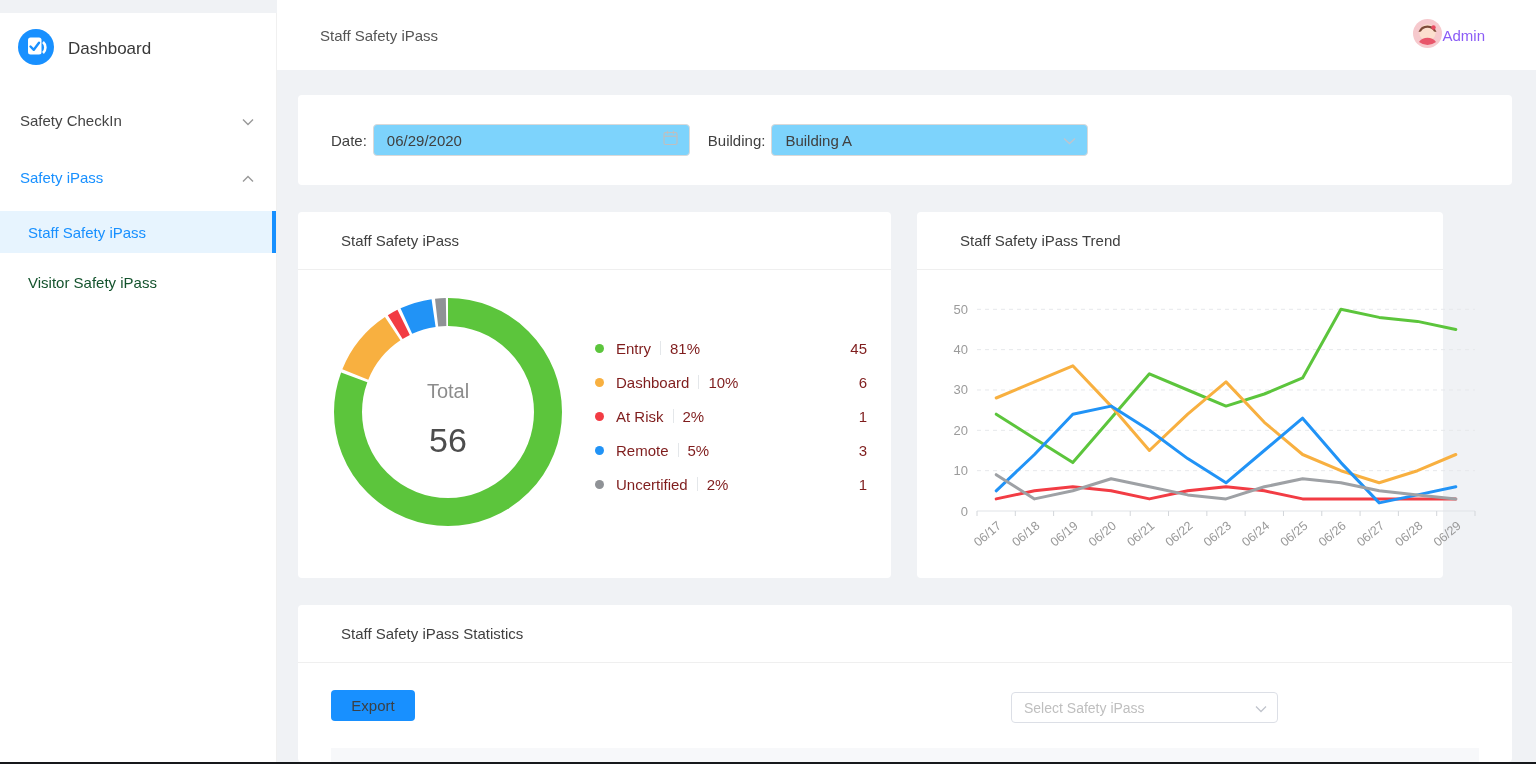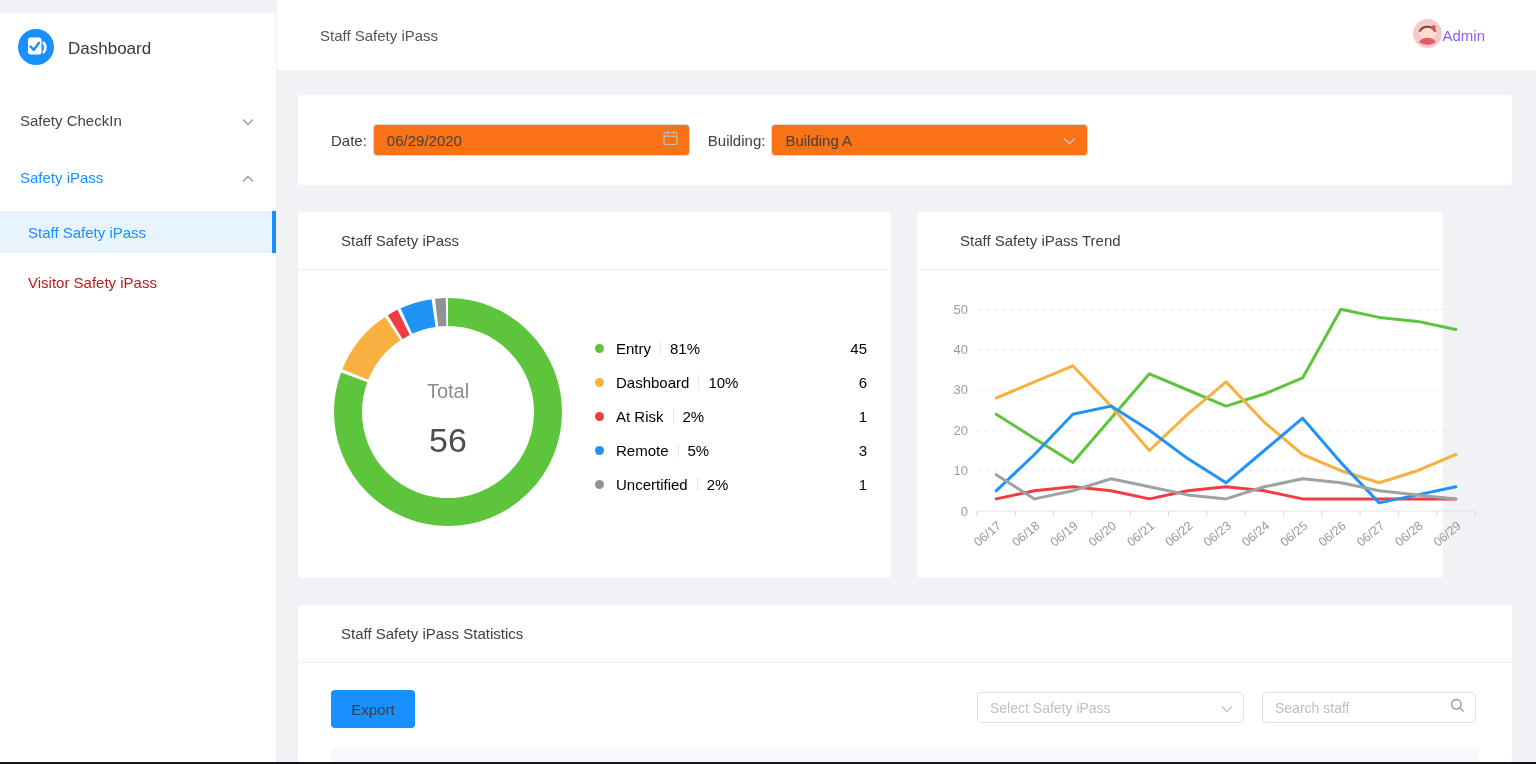--- a/index.html
+++ b/index.html
@@ -10,21 +10,21 @@
   
   #sidebar { left:0; top:13px; width:277px; height:762px; background:#fff;
     border-right:1px solid #f0f0f0; z-index:5; }
   .brand { display:flex; align-items:center; height:72px; padding-left:18px; }
   .brand-title { margin-left:14px; font-size:17px; color:#383838; }
   .nav-item { display:flex; align-items:center; justify-content:space-between;
     height:40px; padding:0 22px 0 20px; font-size:15px; color:#444; cursor:pointer; }
   .nav-item.first { margin-top:15px; }
   .nav-item.blue { color:#1890ff; margin-top:17px; }
   .sub-item { display:flex; align-items:center; height:42px; padding-left:28px;
-    font-size:15px; color:#b91c1c; cursor:pointer; margin-top:8px; }
+    font-size:15px; color:#14532d; cursor:pointer; margin-top:8px; }
   .sub-item.selected { background:#e7f4fe; color:#1890ff; position:relative; margin-top:14px; }
   .sub-item.selected .sel-bar { position:absolute; right:0; top:0; width:4px; height:100%;
     background:#1890ff; }
 
   
   #header { left:277px; top:0; width:1259px; height:70px; background:#fff; }
   #page-title { position:absolute; left:43px; top:0; height:70px; display:flex;
     align-items:center; font-size:15px; color:#555; }
   #user-box { position:absolute; right:51px; top:0; height:70px; display:flex;
     align-items:center; }
@@ -38,40 +38,40 @@
   #stats-card  { left:298px; top:605px; width:1214px; height:157px; overflow:hidden; }
 
   .card-head { height:58px; display:flex; align-items:center; padding-left:43px;
     font-size:15px; color:#404040; border-bottom:1px solid #efefef; }
 
   
   .filter-row { display:flex; align-items:center; height:100%; padding-left:33px; }
   .f-label { font-size:15px; color:#404040; }
   .input-box { display:flex; align-items:center; justify-content:space-between;
     width:317px; height:32px; border:1px solid #d9d9d9; border-radius:4px;
-    background:#f97316; padding:0 11px 0 13px; margin-left:6px; }
+    background:#7dd3fc; padding:0 11px 0 13px; margin-left:6px; }
   .input-text { font-size:15px; color:#404040; }
   .ph { color:#bfbfbf; font-size:14px; }
 
   
   #legend { left:297px; top:126px; width:272px; display:flex; flex-direction:column; }
   .lg-row { display:flex; align-items:center; height:20px; margin-bottom:14px;
-    font-size:15px; color:#000000; }
+    font-size:15px; color:#7f1d1d; }
   .lg-dot { width:9px; height:9px; border-radius:50%; margin-right:12px; flex:0 0 9px; }
   .lg-div { width:1px; height:14px; background:#e4e7ea; margin:0 9px; }
   .lg-count { margin-left:auto; }
 
   
-  #export-btn { position:absolute; left:33px; top:85px; width:84px; height:38px;
+  #export-btn { position:absolute; left:33px; top:85px; width:84px; height:31px;
     background:#1890ff; border:none; border-radius:4px; font-size:15px; color:#3a4046;
     font-family:"Liberation Sans", sans-serif; cursor:pointer; }
   .mini-box { position:absolute; top:87px; height:31px; border:1px solid #dcdfe6;
     border-radius:4px; background:#fff; display:flex; align-items:center;
     justify-content:space-between; padding:0 10px 0 12px; }
-  #ipass-select { left:679px; width:267px;text-align:right; }
+  #ipass-select { left:713px; width:267px;text-align:right; }
   #staff-search { left:964px; width:214px; }
   #table-head-strip { position:absolute; left:33px; top:143px; width:1148px;
     height:19px; background:#f7f8fa; }
 
   #bottom-bar { left:0; top:762px; width:1536px; height:2px; background:#16181b; z-index:9; }
   svg text { font-family:"Liberation Sans", sans-serif; }
 </style>
 </head>
 <body>
 
@@ -262,25 +262,16 @@
   <div class="card-head">Staff Safety iPass Statistics</div>
   <button id="export-btn">Export</button>
   <div id="ipass-select" class="mini-box">
     <span class="ph">Select Safety iPass</span>
     <span>
       <svg width="12" height="8" viewBox="0 0 12 8">
           <polyline points="1,1.5 6,6.5 11,1.5" fill="none" stroke="#c0c4cc" stroke-width="1.3"></polyline>
         </svg>
     </span>
   </div>
-  <div id="staff-search" class="mini-box">
-    <span class="ph">Search staff</span>
-    <span>
-      <svg width="15" height="15" viewBox="0 0 15 15">
-        <circle cx="6.3" cy="6.3" r="4.8" fill="none" stroke="#909399" stroke-width="1.3"></circle>
-        <line x1="10" y1="10" x2="13.6" y2="13.6" stroke="#909399" stroke-width="1.3"></line>
-      </svg>
-    </span>
-  </div>
   <div id="table-head-strip"></div>
 </div>
 
 <div id="bottom-bar" class="abs"></div>
 
 </body></html>

